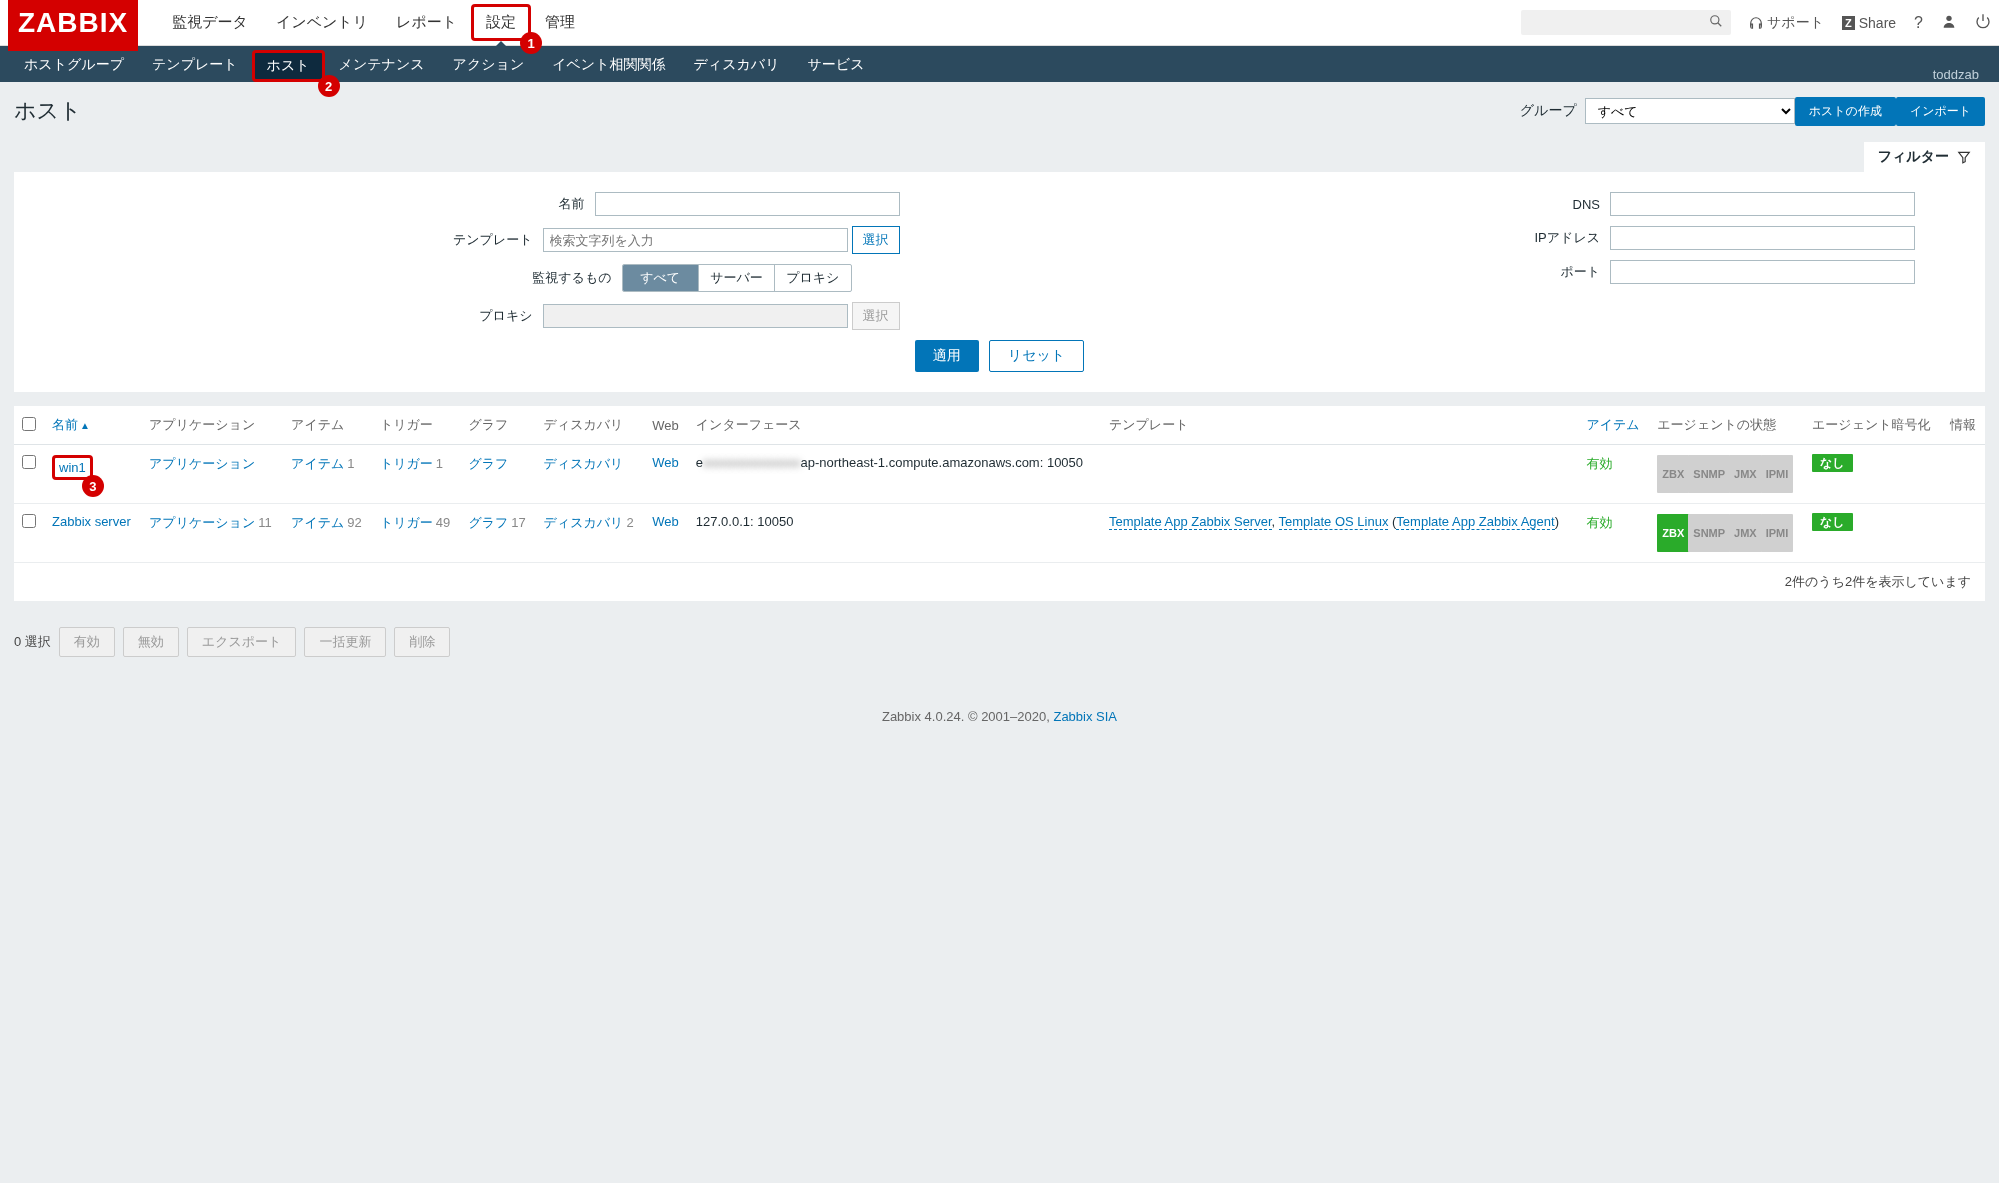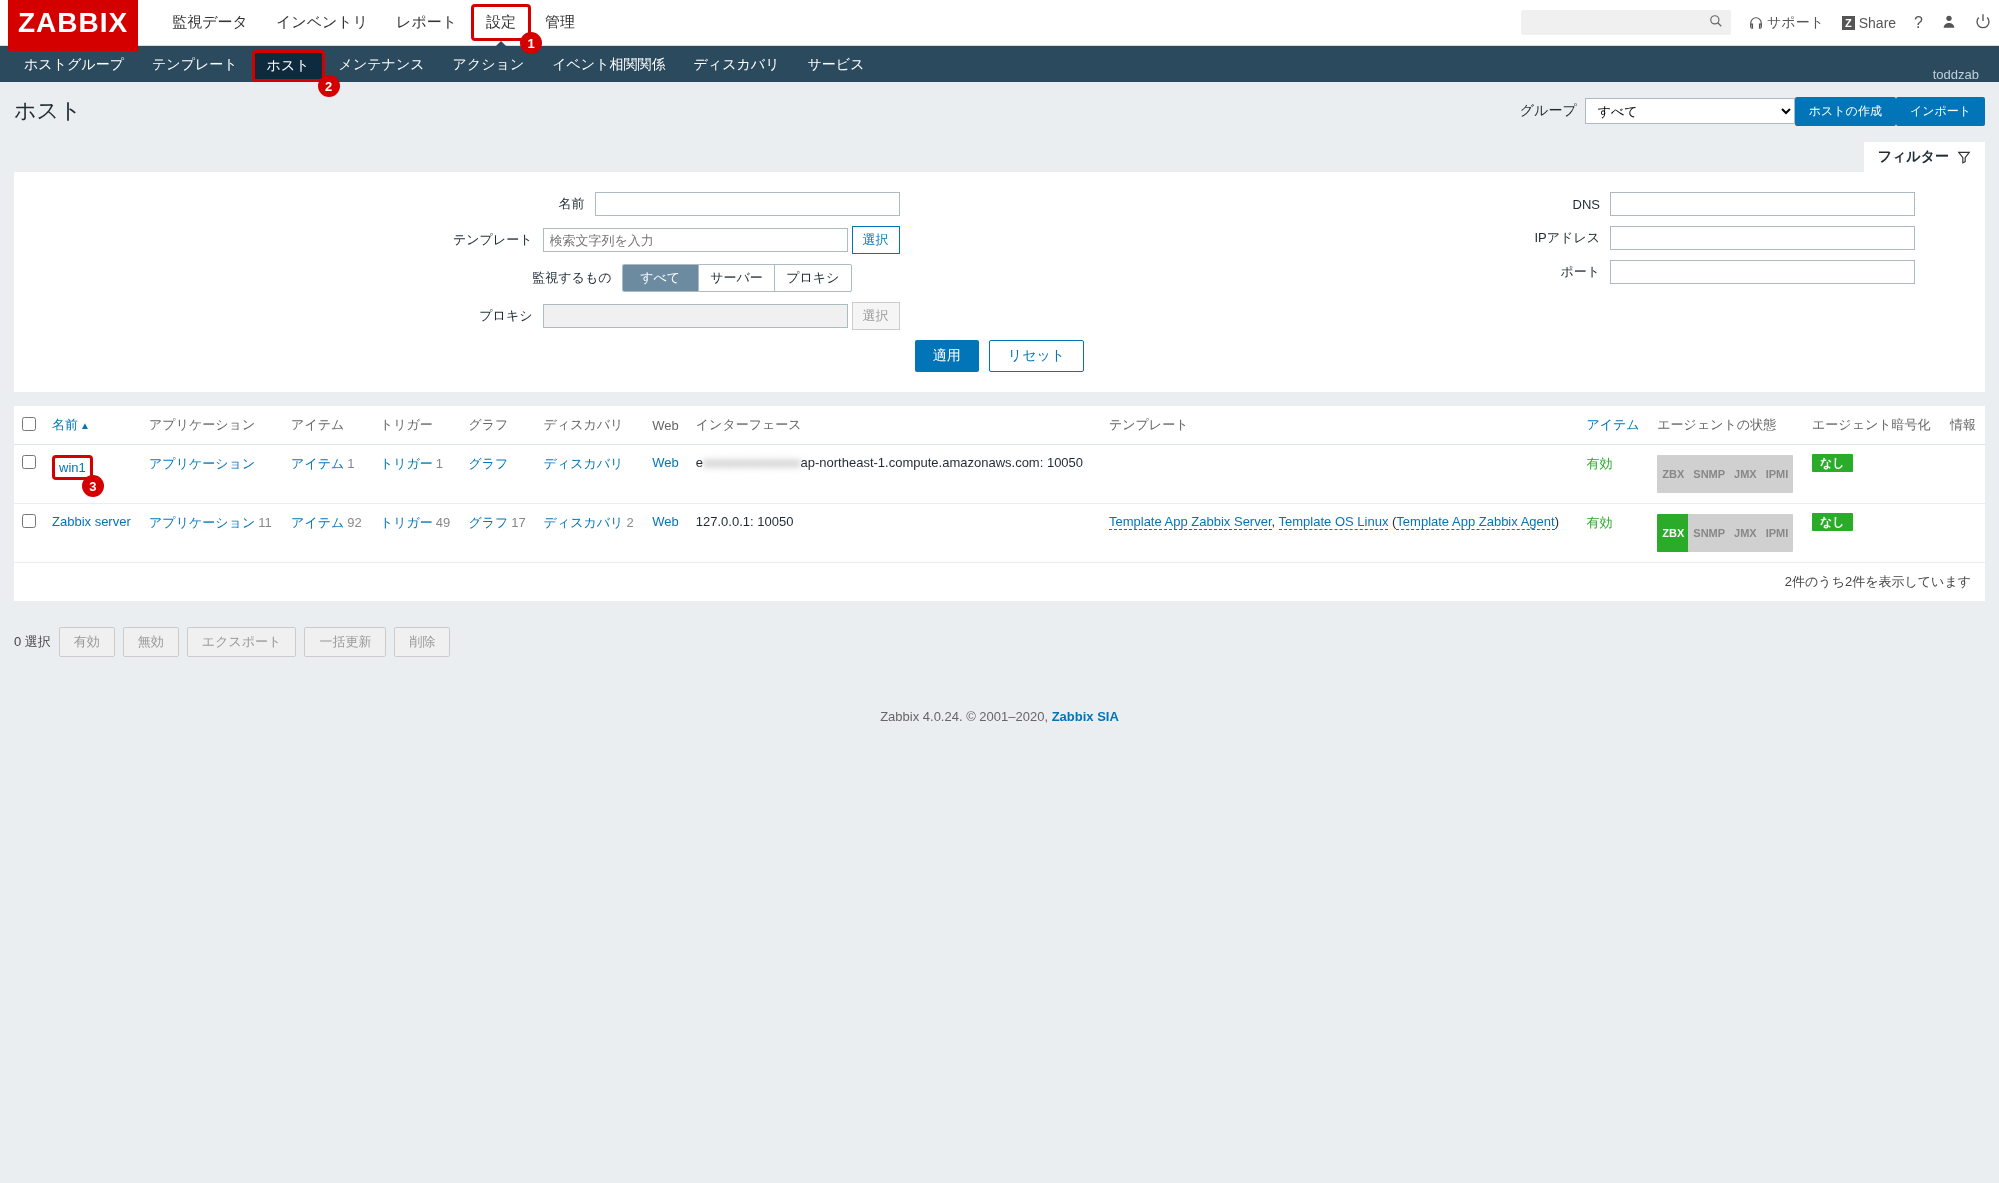--- a/index.html
+++ b/index.html
@@ -63,21 +63,21 @@
 .agent-green { background: #2aab2a; color: #fff; }
 .agent-grey { background: #d0d0d0; color: #888; }
 .enc-none { background: #2aab2a; color: #fff; padding: 2px 8px; font-size: 12px; font-weight: bold; border-radius: 1px; }
 .name-highlight { border: 3px solid #d40000; border-radius: 4px; padding: 2px 4px; display: inline-block; position: relative; }
 .sort-arrow { font-size: 10px; margin-left: 2px; }
 .table-footer { text-align: right; padding: 10px 14px; font-size: 13px; color: #444; }
 .footer-actions { display: flex; align-items: center; gap: 8px; padding: 12px 14px; }
 .sel-count { font-size: 13px; color: #444; }
 .btn-grey { background: #f0f0f0; border: 1px solid #ccc; color: #999; padding: 5px 14px; font-size: 13px; border-radius: 2px; }
 .page-footer { text-align: center; font-size: 13px; color: #666; padding: 40px 0 20px; }
-.page-footer .link { color: #0275b8; font-weight: bold; }
+.page-footer .link { color: #0275b8; }
 .blur { color: transparent; text-shadow: 0 0 6px rgba(0,0,0,0.5); user-select: none; }
 .arrow-up { display:inline-block; width:0; height:0; border-left:6px solid transparent; border-right:6px solid transparent; border-bottom:6px solid #2c4a5e; vertical-align:top; margin-top:-6px;}
 </style>
 </head>
 <body>
 
 <div class="topbar">
   <div class="logo">ZABBIX</div>
   <div class="topnav">
     <div class="topnav-item">監視データ</div>

